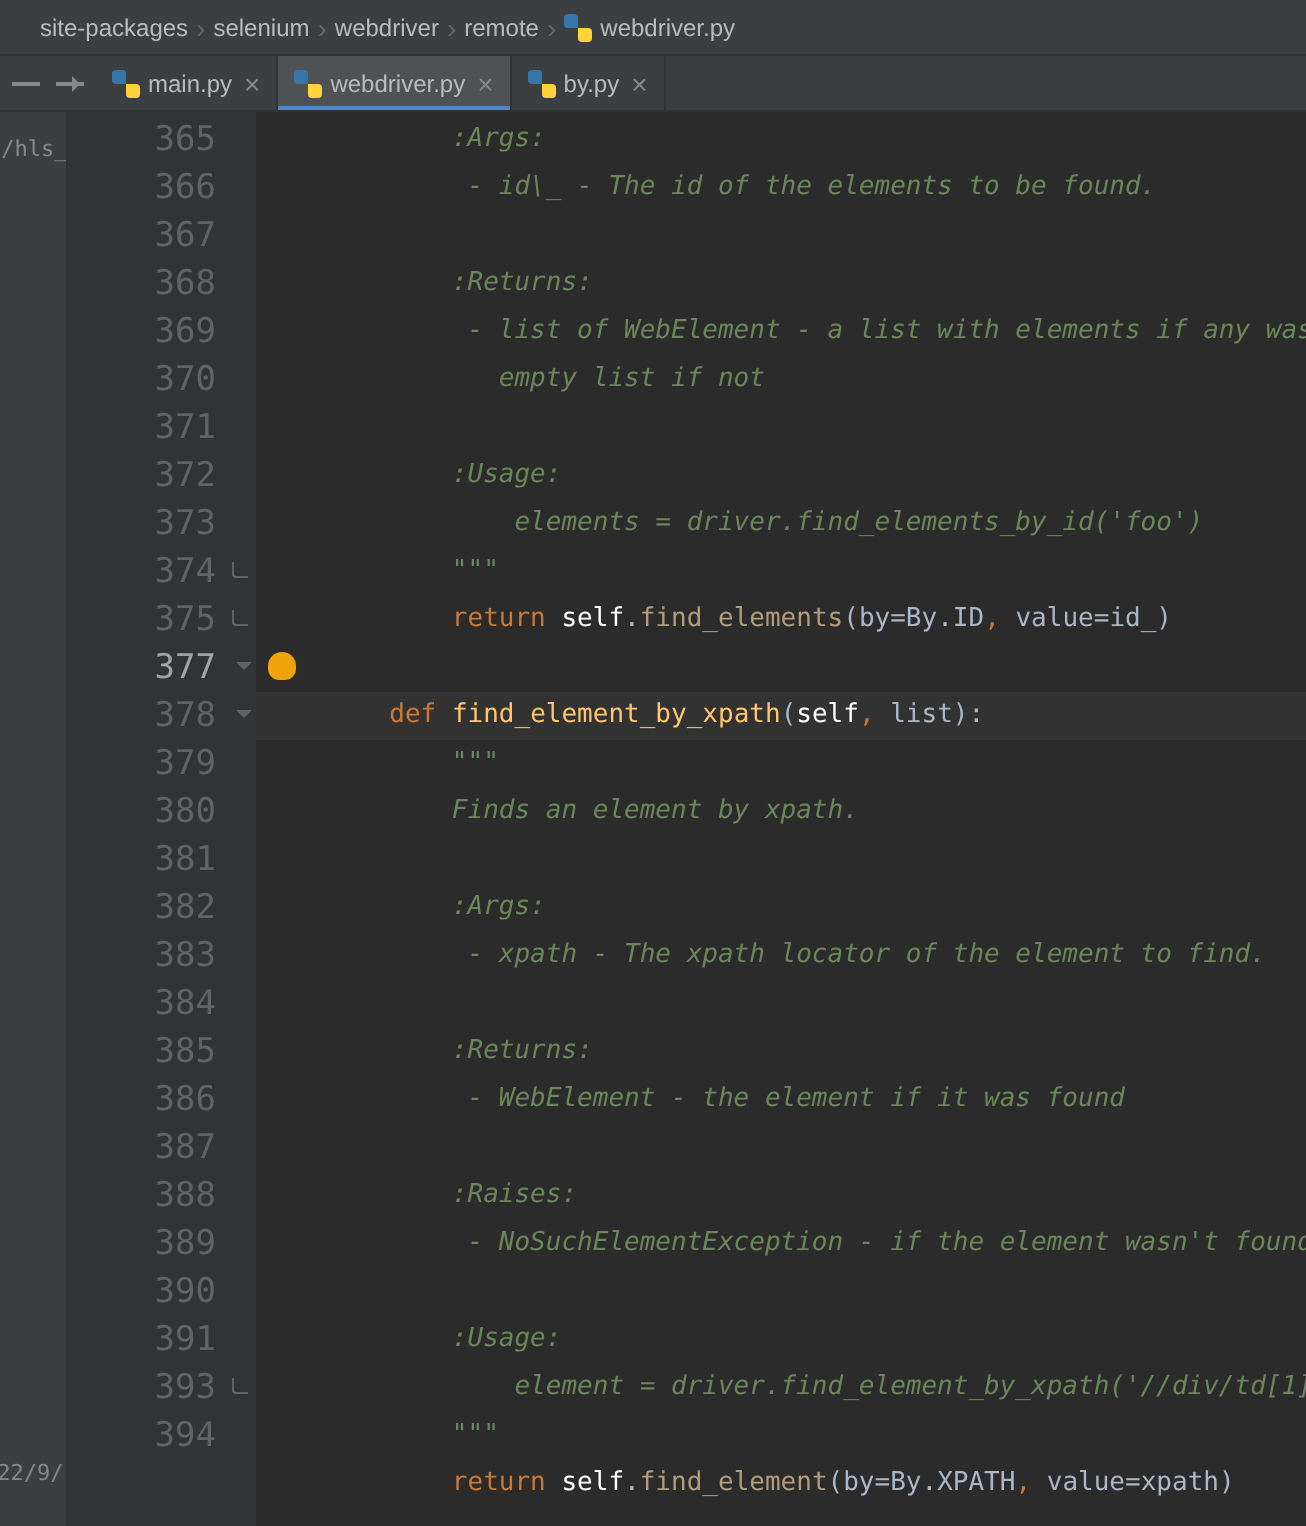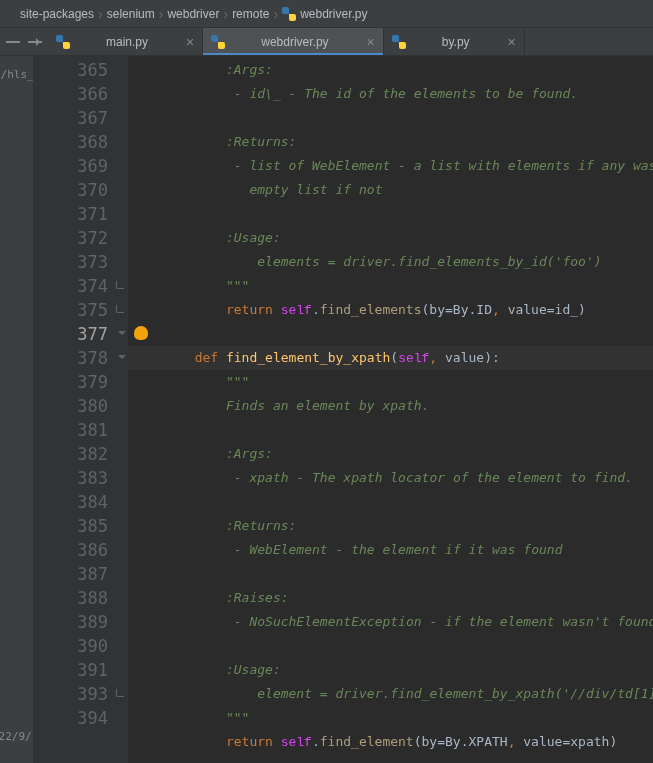--- a/index.html
+++ b/index.html
@@ -75,21 +75,20 @@
   border-left-color: #888;
 }
 .tab {
   display: flex;
   align-items: center;
   padding: 0 8px;
   color: #bbbbbb;
   border-right: 1px solid #323232;
   cursor: pointer;
   position: relative;
-  gap: 32px;
 }
 .tab.active {
   background: #4e5254;
 }
 .tab.active::after {
   content: '';
   position: absolute;
   left: 0; right: 0; bottom: 0;
   height: 2px;
   background: #4a88c7;
@@ -169,21 +168,21 @@
 }
 .code-line {
   height: 24px;
   line-height: 24px;
   white-space: pre;
   padding-left: 4px;
 }
 .code-line.hl { background: #323232; }
 .c-kw { color: #cc7832; }
 .c-str { color: #6a8759; font-style: italic; }
-.c-self { color: #d946ef; font-family: Liberation Mono, monospace; }
+.c-self { color: #ffffff; }
 .c-fn { color: #ffc66d; }
 .c-param { color: #a9b7c6; }
 .c-call { color: #b09d79; }
 </style>
 </head>
 <body>
 
 <div class="breadcrumb">
   <span class="breadcrumb-item">
       <span>site-packages</span>
@@ -272,21 +271,21 @@
       <div class="code-line"><span></span></div>
       <div class="code-line"><span>            </span><span class="c-str">:Returns:</span></div>
       <div class="code-line"><span>            </span><span class="c-str"> - list of WebElement - a list with elements if any was fo</span></div>
       <div class="code-line"><span>            </span><span class="c-str">   empty list if not</span></div>
       <div class="code-line"><span></span></div>
       <div class="code-line"><span>            </span><span class="c-str">:Usage:</span></div>
       <div class="code-line"><span>            </span><span class="c-str">    elements = driver.find_elements_by_id('foo')</span></div>
       <div class="code-line"><span>            </span><span class="c-str">"""</span></div>
       <div class="code-line"><span>            </span><span class="c-kw">return </span><span class="c-self">self</span><span>.</span><span class="c-call">find_elements</span><span>(</span><span class="c-param">by</span><span>=</span><span>By.ID</span><span class="c-kw">, </span><span class="c-param">value</span><span>=</span><span>id_)</span></div>
       <div class="code-line"><span></span></div>
-      <div class="code-line hl"><span>        </span><span class="c-kw">def </span><span class="c-fn">find_element_by_xpath</span><span>(</span><span class="c-self">self</span><span class="c-kw">, </span><span>value):</span></div>
+      <div class="code-line hl"><span>        </span><span class="c-kw">def </span><span class="c-fn">find_element_by_xpath</span><span>(</span><span class="c-self">self</span><span class="c-kw">, </span><span>list):</span></div>
       <div class="code-line"><span>            </span><span class="c-str">"""</span></div>
       <div class="code-line"><span>            </span><span class="c-str">Finds an element by xpath.</span></div>
       <div class="code-line"><span></span></div>
       <div class="code-line"><span>            </span><span class="c-str">:Args:</span></div>
       <div class="code-line"><span>            </span><span class="c-str"> - xpath - The xpath locator of the element to find.</span></div>
       <div class="code-line"><span></span></div>
       <div class="code-line"><span>            </span><span class="c-str">:Returns:</span></div>
       <div class="code-line"><span>            </span><span class="c-str"> - WebElement - the element if it was found</span></div>
       <div class="code-line"><span></span></div>
       <div class="code-line"><span>            </span><span class="c-str">:Raises:</span></div>

